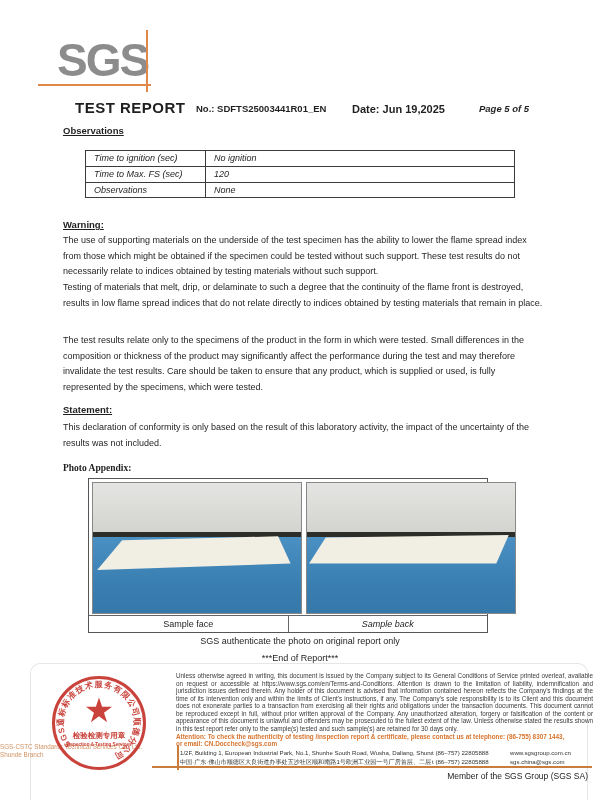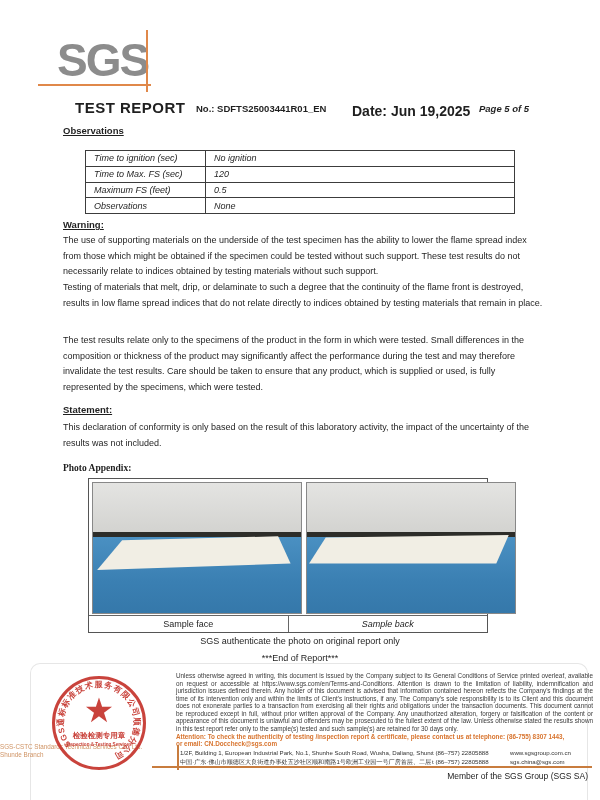--- a/index.html
+++ b/index.html
@@ -12,21 +12,21 @@
   
   .logo-text {
     position:absolute; left:57px; top:33px;
     font-size:46px; font-weight:bold; letter-spacing:-2px; color:#8c8c8c;
   }
   .logo-hline { position:absolute; left:38px; top:84px; width:113px; height:2px; background:#e0884a; }
   .logo-vline { position:absolute; left:146px; top:30px; width:2px; height:62px; background:#e0884a; }
   
   .hdr-title { position:absolute; left:75px; top:99px; font-size:15px; font-weight:bold; letter-spacing:.5px; }
   .hdr-no    { position:absolute; left:196px; top:103px; font-size:9.5px; font-weight:bold; }
-  .hdr-date  { position:absolute; left:352px; top:103px; font-size:14px; font-weight:bold; }
+  .hdr-date  { position:absolute; left:352px; top:103px; font-size:11px; font-weight:bold; }
   .hdr-page  { position:absolute; left:479px; top:103px; font-size:9.5px; font-weight:bold;font-style:italic; }
   
   .sec-head { position:absolute; font-size:9.5px; font-weight:bold; text-decoration:underline; }
   .sec-head.no-u { text-decoration:none;font-family:Liberation Serif, serif; }
   
   .obs-table {
     position:absolute; left:85px; top:150px; width:430px;
     border-collapse:collapse; font-size:9px;
   }
   .obs-table td { border:1px solid #3c3c3c; height:15.8px; padding:0 0 0 8px; vertical-align:middle;font-style:italic; }
@@ -104,24 +104,20 @@
     <tbody>
         <tr>
       <td class="c1">Time to ignition (sec)</td>
       <td>No ignition</td>
     </tr>
     <tr>
       <td class="c1">Time to Max. FS (sec)</td>
       <td>120</td>
     </tr>
     <tr>
-      <td class="c1">Maximum FS (feet)</td>
-      <td>0.5</td>
-    </tr>
-    <tr>
       <td class="c1">Observations</td>
       <td>None</td>
     </tr>
   </tbody>
     </table>
 
   <div class="sec-head" style="left:63px; top:219px;">Warning:</div>
   <div class="para" style="top:233px;">The use of supporting materials on the underside of the test specimen has the ability to lower the flame spread index from those which might be obtained if the specimen could be tested without such support. These test results do not necessarily relate to indices obtained by testing materials without such support.</div>
   <div class="para" style="top:280px;">Testing of materials that melt, drip, or delaminate to such a degree that the continuity of the flame front is destroyed, results in low flame spread indices that do not relate directly to indices obtained by testing materials that remain in place.</div>
   <div class="para" style="top:333px;">The test results relate only to the specimens of the product in the form in which were tested. Small differences in the composition or thickness of the product may significantly affect the performance during the test and may therefore invalidate the test results. Care should be taken to ensure that any product, which is supplied or used, is fully represented by the specimens, which were tested.</div>

